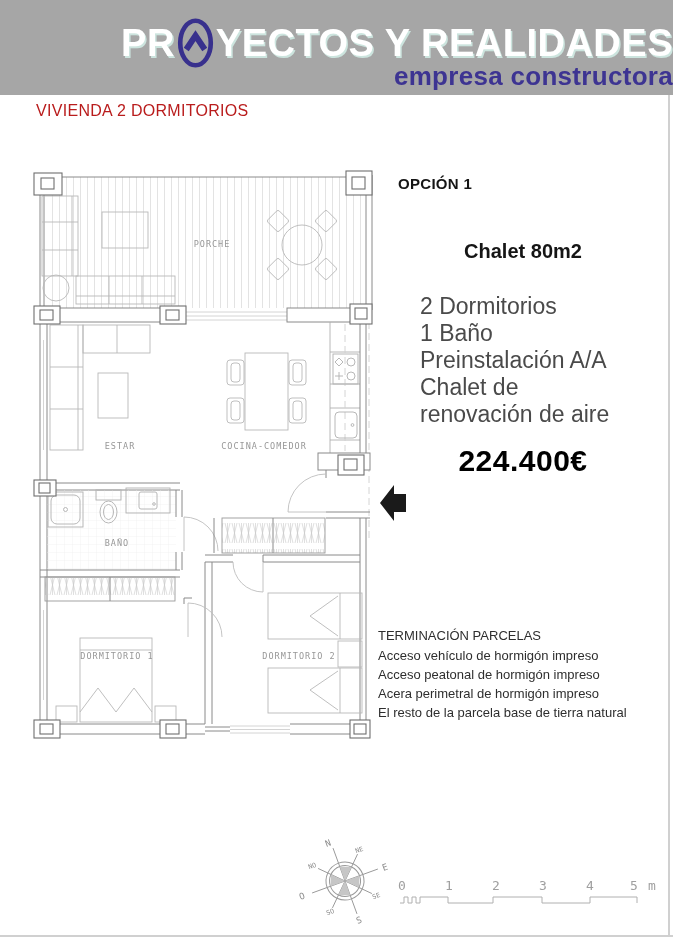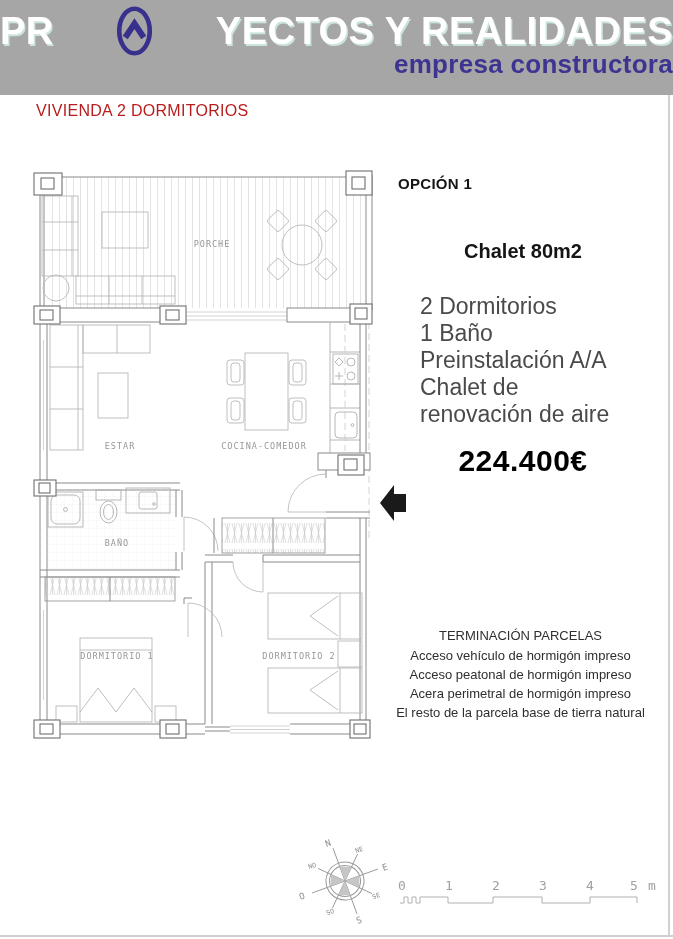--- a/index.html
+++ b/index.html
@@ -3,42 +3,42 @@
 <meta charset="utf-8">
 <style>
   html,body{margin:0;padding:0;background:#ffffff;}
   .page{
     position:relative;width:673px;height:939px;background:#ffffff;
     font-family:"Liberation Sans",sans-serif;overflow:hidden;
   }
   
   .banner{position:absolute;left:0;top:0;width:673px;height:95px;background:#a6a6a6;}
   .brand-title{
-    display:flex;align-items:center;justify-content:space-between;margin-top:6px;
+    display:flex;align-items:center;justify-content:flex-end;margin-top:18px;
     font-weight:bold;font-size:38px;color:#ffffff;letter-spacing:.5px;
     text-shadow:1.5px 1.5px 0 rgba(210,238,231,.85);
   }
   .logo{width:37px;height:50px;margin:0 2px;flex:0 0 auto;}
   .brand-subtitle{
     text-align:right;font-size:26px;font-weight:bold;color:#3d3492;
     margin-top:-7px;letter-spacing:.3px;
   }
   
   .listing-head{position:absolute;left:36px;top:102px;color:#b91c1c;}
   .listing-title{font-size:16px;letter-spacing:.3px;}
   .listing-surface{font-size:15px;margin-top:5px;}
   
   .offer{position:absolute;left:398px;top:175px;width:250px;color:#151515;}
   .offer-option{text-align:left;font-size:15px;font-weight:bold;letter-spacing:.3px;}
   .offer-name{text-align:center;font-size:20px;font-weight:bold;margin-top:48px;}
   .offer-features{margin-top:30px;padding-left:22px;width:215px;
     font-size:23px;line-height:27px;color:#4a4a4a;}
   .offer-price{text-align:center;font-size:30px;font-weight:800;margin-top:16px;
     color:#000;letter-spacing:.5px;}
-  .parcel{position:absolute;left:378px;top:626px;width:285px;text-align:center;
+  .parcel{position:absolute;left:378px;top:626px;width:285px;text-align:left;
     color:#2e2e2e;font-size:13px;line-height:19px;}
   .parcel-title{margin-bottom:1px;}
   .parcel-line{white-space:nowrap;}
   
   .wall{stroke:#8a8a8a;stroke-width:1;fill:none;}
   .wallfill{stroke:#8a8a8a;stroke-width:1;fill:#ffffff;}
   .pillar{stroke:#6f6f6f;stroke-width:1.1;fill:#ffffff;}
   .furn{stroke:#b8b8b8;stroke-width:.9;fill:none;}
   .fixt{stroke:#b0b0b0;stroke-width:.9;fill:none;}
   .thin{stroke:#c9c9c9;stroke-width:.8;fill:none;}

